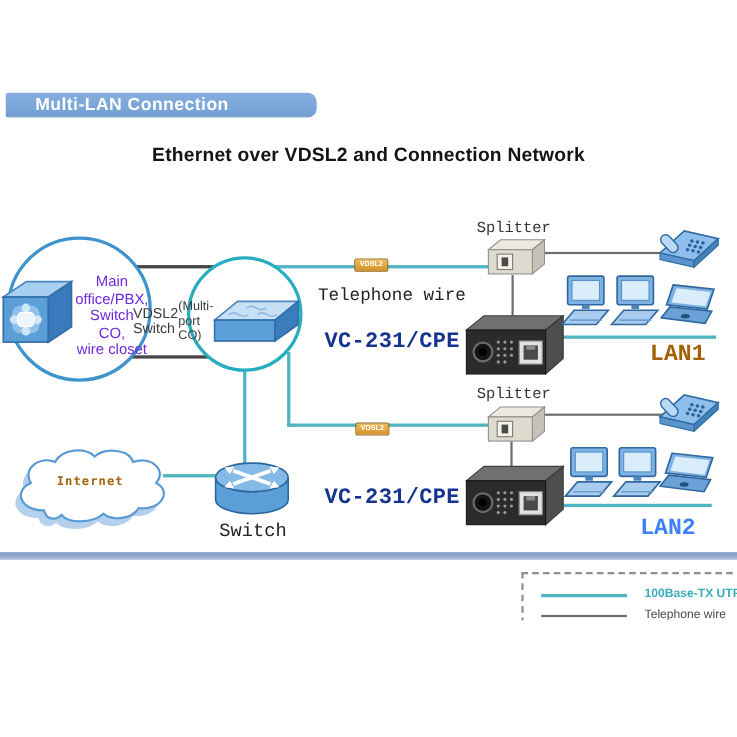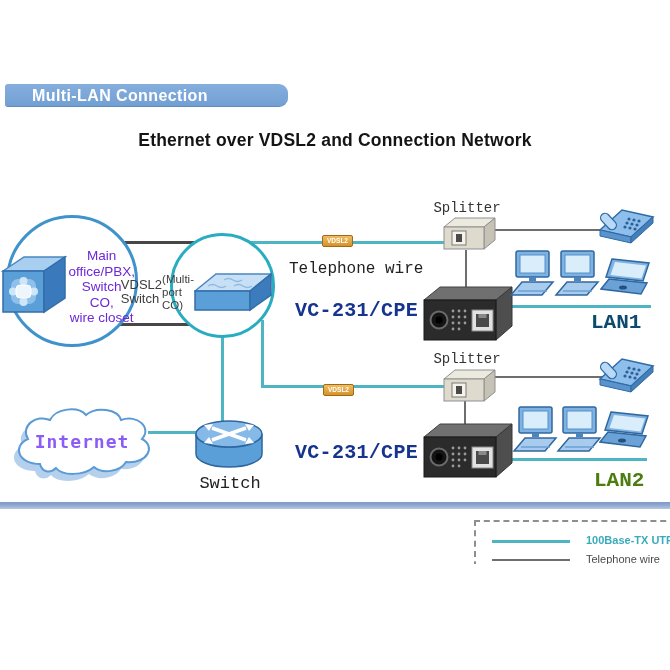--- a/index.html
+++ b/index.html
@@ -66,26 +66,26 @@
   .d-router{left:194px;top:418px;}
   .d-cloud{left:6px;top:402px;}
   
   .lbl{position:absolute;z-index:3;color:#222;font-family:Liberation Mono, monospace;}
   .lbl-splitter1{left:432px;top:200px;width:70px;text-align:center;font-size:14px;color:#333;}
   .lbl-splitter2{left:432px;top:351px;width:70px;text-align:center;font-size:14px;color:#333;}
   .lbl-telwire{left:289px;top:260px;font-size:16px;}
   .lbl-upto{left:289px;top:399px;font-size:17px;}
   .lbl-vc1{left:295px;top:299px;font-size:20px;font-weight:bold;color:#15338f;letter-spacing:.3px;}
   .lbl-vc2{left:295px;top:441px;font-size:20px;font-weight:bold;color:#15338f;letter-spacing:.3px;}
-  .lbl-lan1{left:591px;top:311px;font-size:21px;font-weight:600;color:#0c4a6e;}
-  .lbl-lan2{left:594px;top:469px;font-size:21px;font-weight:600;color:#4d7c0f;}
+  .lbl-lan1{left:591px;top:311px;font-size:21px;font-weight:600;color:#a16207;}
+  .lbl-lan2{left:582px;top:469px;font-size:21px;font-weight:600;color:#3b82f6;}
   .lbl-router{left:190px;top:474px;width:80px;text-align:center;font-size:17px;}
   .lbl-internet{left:26px;top:431px;width:112px;text-align:center;z-index:3;
     font-family:"DejaVu Sans Mono","Liberation Mono",monospace;font-weight:bold;
-    font-size:18px;letter-spacing:1px;color:#8b5cf6;}
+    font-size:11px;letter-spacing:1px;color:#a16207;}
   
   .vdsl2-badge{
     position:absolute;z-index:3;width:31px;height:12px;box-sizing:border-box;
     background:linear-gradient(to bottom,#f0bd62,#d6922a);
     border:1px solid #9c6b14;border-radius:2px;
     color:#fff;font-size:6.5px;font-weight:bold;text-align:center;line-height:10px;
   }
   .badge-top{left:322px;top:235px;}
   .badge-mid{left:323px;top:384px;}
   

